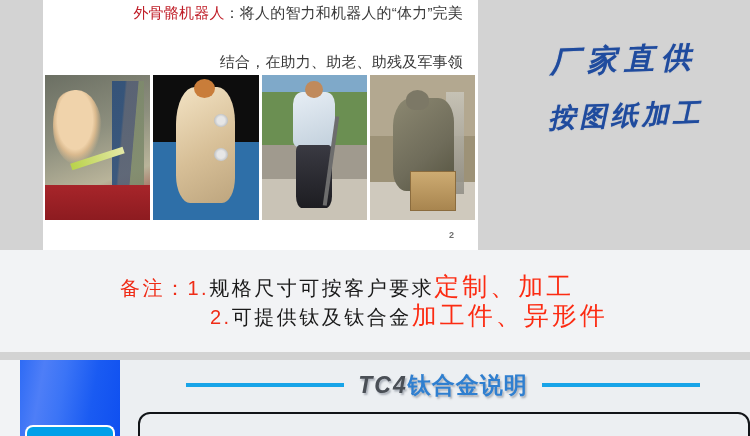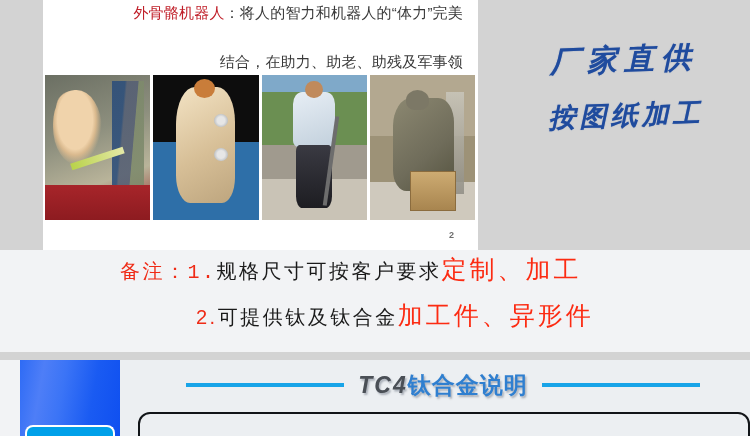--- a/index.html
+++ b/index.html
@@ -102,22 +102,22 @@
 
   
   #notes-section{
     position:absolute; left:0; top:250px; width:750px; height:105px;
     background:#f2f3f5;
   }
   .note-line{
     font-size:20px; line-height:34px; color:#1a1a1a;
     letter-spacing:2.5px; white-space:nowrap;
   }
-  #note-line-1{ position:absolute; left:120px; top:5px;font-family:Liberation Mono, monospace; }
-  #note-line-2{ position:absolute; left:196px; top:48px; }
+  #note-line-1{ position:absolute; left:120px; top:19px; }
+  #note-line-2{ position:absolute; left:210px; top:48px; }
   .note-line .red{ color:#ef2b16; }
   .note-line .redbig{ color:#fc2b12; font-size:25px; letter-spacing:3px; }
 
   
   #tc4-divider{
     position:absolute; left:0; top:352px; width:750px; height:8px;
     background:#d3d3d3;
   }
   #tc4-section{
     position:absolute; left:0; top:360px; width:750px; height:76px;

